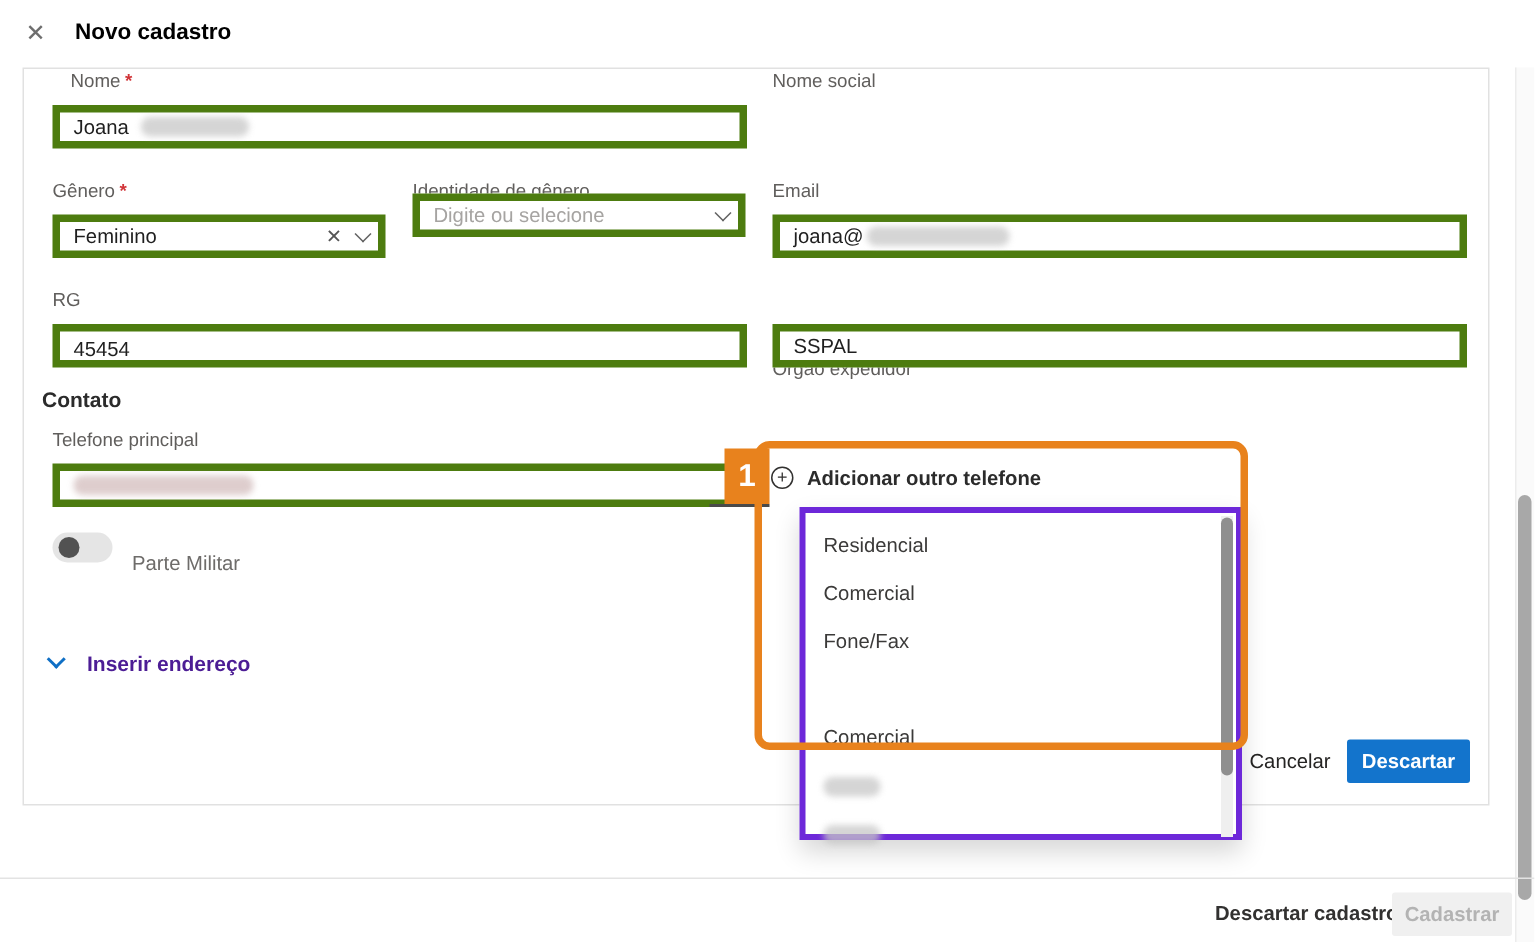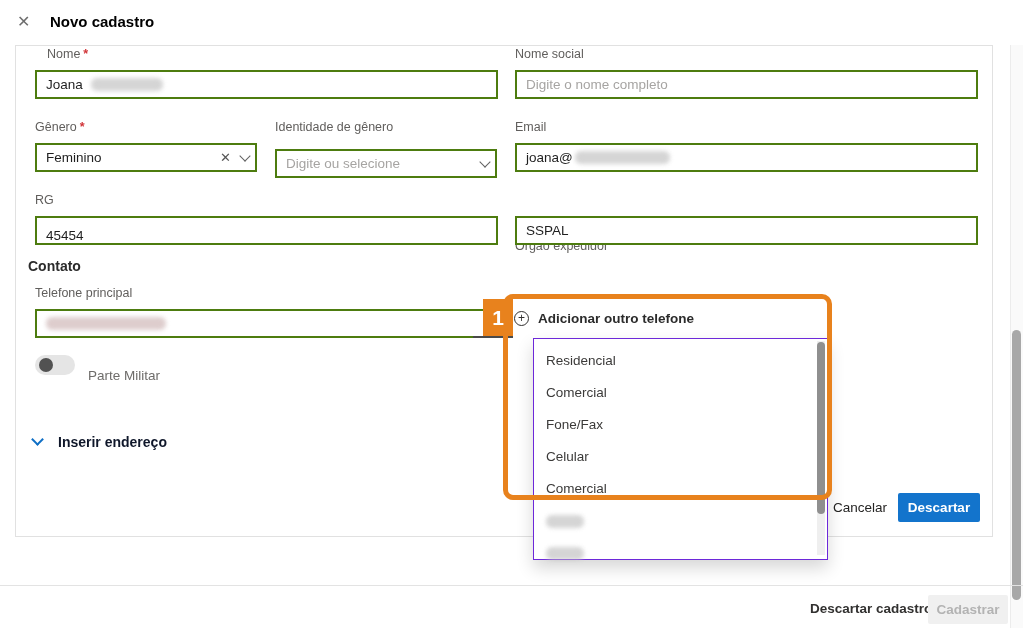--- a/index.html
+++ b/index.html
@@ -12,21 +12,21 @@
   .close-x { position:absolute; left:17px; top:12px; font-size:16px; color:#6e6e6e; cursor:pointer; }
   .hdr-title { position:absolute; left:50px; top:13px; font-size:15px; font-weight:700; color:#000000; }
 
   
   .panel { position:absolute; left:15px; top:45px; width:978px; height:492px;
            border:1px solid #e1e1e1; background:#fff; }
 
   .lbl { position:absolute; font-size:12.5px; color:#605e5c; }
   .req { color:#d13438; font-weight:700; margin-left:3px; }
 
-  .inp { position:absolute; height:29px; border:2px solid #4d7c0f; background:#fff;
+  .inp { position:absolute; height:29px; border:5px solid #4d7c0f; background:#fff;
          display:flex; align-items:center; padding:0 9px; font-size:13.5px; color:#1f1f1f; }
   .ph { color:#a6a4a2; }
   .redact { display:inline-block; height:13px; border-radius:6px; background:#c7c7c7;
             filter:blur(2px); opacity:.75; margin-left:8px; }
   .redact.pink { background:#d3bdbd; }
 
   .combo-icons { position:absolute; right:6px; top:0; height:100%; display:flex; align-items:center; gap:10px; }
   .clear-x { font-size:13px; color:#555; cursor:pointer; }
   .chev { width:8px; height:8px; border-right:1.5px solid #616161; border-bottom:1.5px solid #616161;
           transform:rotate(45deg); margin-top:-4px; }
@@ -36,31 +36,31 @@
   
   .toggle { position:absolute; left:35px; top:355px; width:40px; height:20px; border-radius:10px;
             background:#e5e5e5; cursor:pointer; }
   .knob { position:absolute; left:4px; top:3px; width:14px; height:14px; border-radius:50%; background:#525252; }
   .toggle-lbl { position:absolute; left:88px; top:368px; font-size:13.5px; color:#6e6c6a; }
 
   
   .addr-link { position:absolute; left:33px; top:434px; display:flex; align-items:center; gap:16px; cursor:pointer; }
   .chev-blue { width:9px; height:9px; border-right:2px solid #0f6fc5; border-bottom:2px solid #0f6fc5;
                transform:rotate(45deg); margin-top:-5px; }
-  .addr-link span.txt { font-size:14px; font-weight:700; color:#0f172a; }
+  .addr-link span.txt { font-size:14px; font-weight:700; color:#4c1d95; }
 
   
   .cancel-btn { position:absolute; left:833px; top:500px; font-size:13.5px; color:#252423; cursor:pointer; }
   .confirm-btn { position:absolute; left:898px; top:493px; width:82px; height:29px; background:#1374cc;
                  color:#fff; font-size:13.5px; font-weight:700; border:none; border-radius:2px;
                  display:flex; align-items:center; justify-content:center; cursor:pointer; }
 
   
   .flyout { position:absolute; left:533px; top:338px; width:295px; height:222px; background:#fff;
-            border:1px solid #6d28d9; box-shadow:0 8px 16px rgba(0,0,0,.16); }
+            border:4px solid #6d28d9; box-shadow:0 8px 16px rgba(0,0,0,.16); }
   .fly-item { position:absolute; left:12px; height:32px; display:flex; align-items:center;
               font-size:13.5px; color:#3b3a39; cursor:pointer; width:250px; }
   .fly-scroll-track { position:absolute; right:2px; top:2px; width:8px; height:214px; background:#efefef; }
   .fly-scroll-thumb { position:absolute; right:2px; top:3px; width:8px; height:172px; background:#8f8f8f; border-radius:4px; }
 
   
   .callout-box { position:absolute; left:503px; top:294px; width:329px; height:206px;
                  border:5px solid #e8821d; border-radius:10px; pointer-events:none; }
   .badge { position:absolute; left:483px; top:299px; width:30px; height:37px; background:#e8821d;
            color:#fff; font-size:21px; font-weight:700; display:flex; align-items:center;
@@ -99,37 +99,34 @@
 
   <div class="lbl" style="left:47px; top:47px;">
     <span>Nome</span><span class="req">*</span>
   </div>
   <div class="inp" style="left:35px; top:70px; width:463px;">
     <span>Joana</span>
     <span class="redact" style="width:72px;"></span>
   </div>
 
   <div class="lbl" style="left:515px; top:47px;">Nome social</div>
-  <div class="inp" style="left:515px; top:70px; width:463px;">
-    <span class="ph">Digite o nome completo</span>
-  </div>
 
   <div class="lbl" style="left:35px; top:120px;">
     <span>Gênero</span><span class="req">*</span>
   </div>
   <div class="inp" style="left:35px; top:143px; width:222px;">
     <span>Feminino</span>
     <span class="combo-icons">
       <span class="clear-x">✕</span>
       <span class="chev"></span>
     </span>
   </div>
 
   <div class="lbl" style="left:275px; top:120px;">Identidade de gênero</div>
-  <div class="inp" style="left:275px; top:149px; width:222px;">
+  <div class="inp" style="left:275px; top:129px; width:222px;">
     <span class="ph">Digite ou selecione</span>
     <span class="combo-icons">
       <span class="chev"></span>
     </span>
   </div>
 
   <div class="lbl" style="left:515px; top:120px;">Email</div>
   <div class="inp" style="left:515px; top:143px; width:463px;">
     <span>joana@</span>
     <span class="redact" style="width:95px; margin-left:2px;"></span>
@@ -162,21 +159,20 @@
     <span class="txt">Inserir endereço</span>
   </div>
 
   <span class="cancel-btn">Cancelar</span>
   <button class="confirm-btn">Descartar</button>
 
   <div class="flyout">
     <div class="fly-item" style="top:5px;">Residencial</div>
     <div class="fly-item" style="top:37px;">Comercial</div>
     <div class="fly-item" style="top:69px;">Fone/Fax</div>
-    <div class="fly-item" style="top:101px;">Celular</div>
     <div class="fly-item" style="top:133px;">Comercial</div>
     <div class="fly-item" style="top:166px;">
       <span class="redact" style="width:38px; margin-left:0;"></span>
     </div>
     <div class="fly-item" style="top:198px;">
       <span class="redact" style="width:38px; margin-left:0;"></span>
     </div>
     <div class="fly-scroll-track"></div>
     <div class="fly-scroll-thumb"></div>
   </div>

